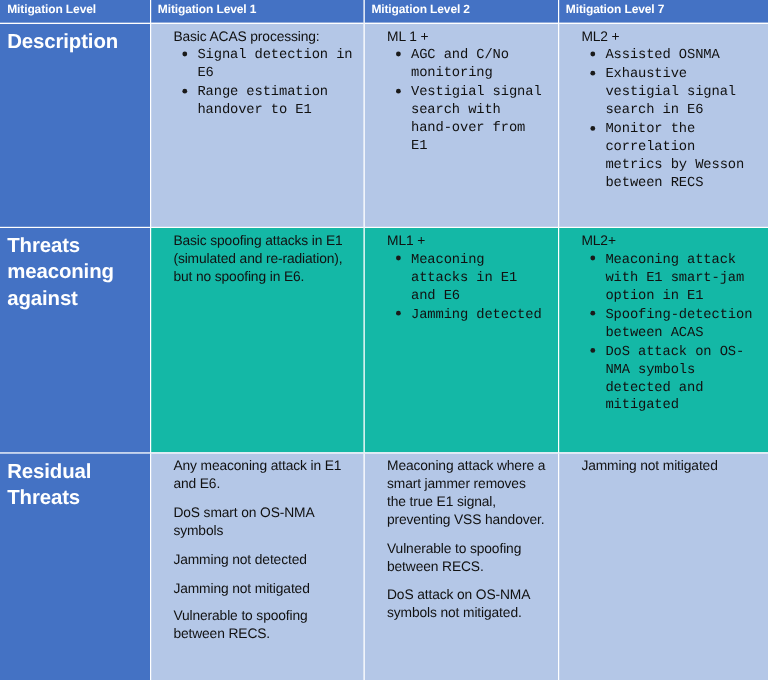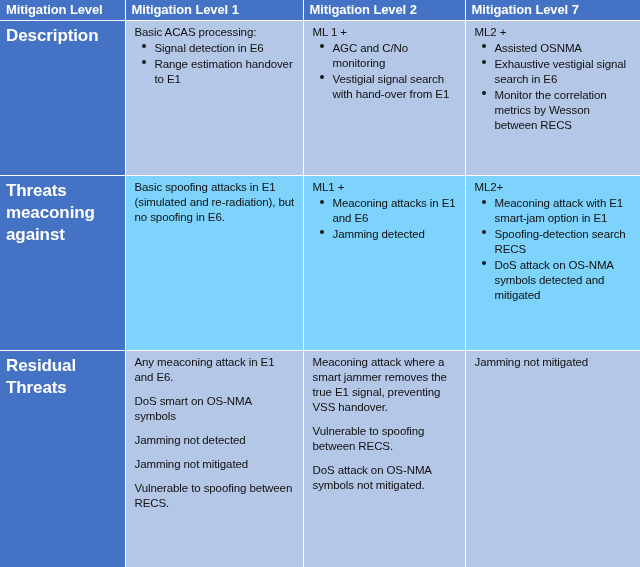--- a/index.html
+++ b/index.html
@@ -31,21 +31,21 @@
   col.c0 { width: 125px; }
   col.c1 { width: 178px; }
   col.c2 { width: 162px; }
   col.c3 { width: 175px; }
 
   
   tr.header-row th {
     background: #4472C4;
     color: #ffffff;
     font-weight: bold;
-    font-size: 13px;
+    font-size: 10px;
     text-align: left;
     vertical-align: middle;
     padding: 2px 5px 3px 6px;
     height: 19px;
     box-sizing: border-box;
     border: none;
     border-right: 1px solid #ffffff;
     letter-spacing: -0.1px;
     white-space: nowrap;
   }
@@ -64,48 +64,49 @@
     border-right: 1px solid #ffffff;
     line-height: 1.28;
     letter-spacing: -0.1px;
   }
 
   
   td.cell {
     vertical-align: top;
     font-size: 11.5px;
     color: #111111;
-    padding: 4px 8px 4px 9px;
+    padding: 4px 8px 4px 19px;
     border: none;
     border-top: 1px solid #ffffff;
     border-right: 1px solid #ffffff;
     line-height: 1.30;
     letter-spacing: -0.1px;
   }
   td.cell:last-child { border-right: none; }
 
   
   .tint-mid  { background: #B4C7E7; }
-  .tint-pale { background: #7dd3fc; margin-left: 20px; }
+  .tint-pale { background: #14b8a6; margin-left: 20px; }
 
   
   .lead {
     margin: 0 0 1px 0;
     padding: 0;
   }
   ul.bullets {
     margin: 0;
     padding: 0 0 0 20px;
     list-style: none;
   }
   ul.bullets li {
     position: relative;
     margin: 0 0 1px 0;
     padding: 0 0 0 0;
     line-height: 1.30;
+    font-family: Liberation Mono, monospace;
   }
   ul.bullets li .bullet-dot {
     position: absolute;
     left: -13px;
     top: 0.30em;
     width: 4px;
     height: 4px;
     background: #1a1a1a;
     border-radius: 50%;
     display: block;
@@ -179,21 +180,21 @@
           <ul class="bullets">
             <li><span class="bullet-dot"></span><span>Meaconing attacks in E1 and E6</span></li>
             <li><span class="bullet-dot"></span><span>Jamming detected</span></li>
           </ul>
         </td>
 
         <td class="cell tint-pale">
           <p class="lead">ML2+</p>
           <ul class="bullets">
             <li><span class="bullet-dot"></span><span>Meaconing attack with E1 smart-jam option in E1</span></li>
-            <li><span class="bullet-dot"></span><span>Spoofing-detection search RECS</span></li>
+            <li><span class="bullet-dot"></span><span>Spoofing-detection between ACAS</span></li>
             <li><span class="bullet-dot"></span><span>DoS attack on OS-NMA symbols detected and mitigated</span></li>
           </ul>
         </td>
       </tr>
 
       <tr>
         <td class="rowlabel">Residual Threats</td>
 
         <td class="cell tint-mid">
           <p class="para">Any meaconing attack in E1 and E6.</p>

